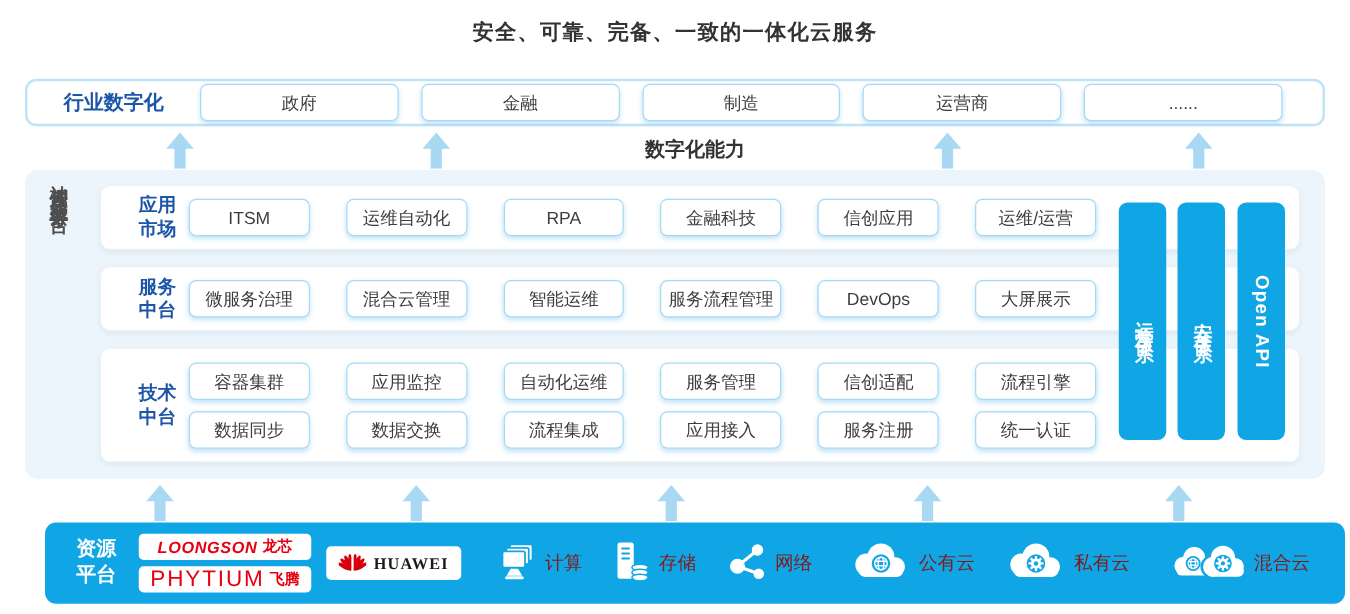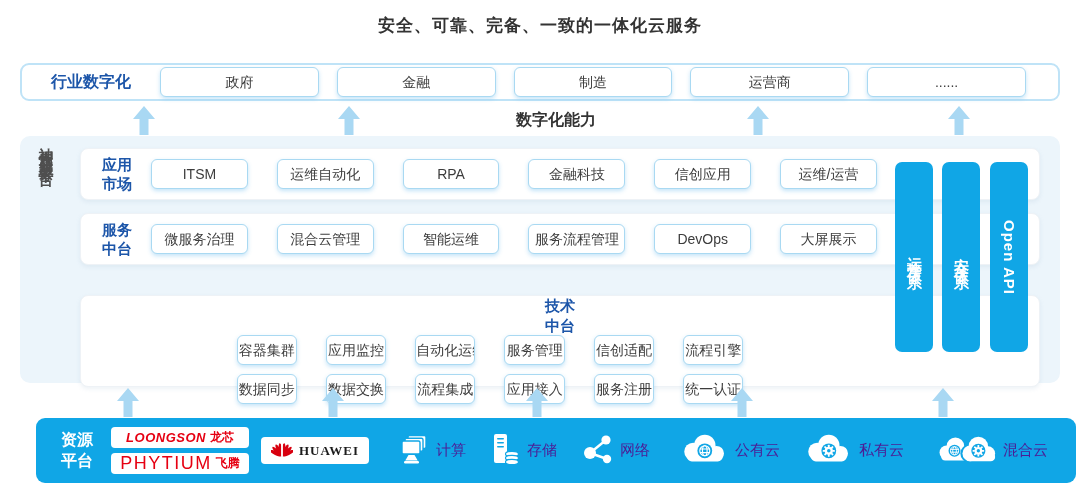--- a/index.html
+++ b/index.html
@@ -31,24 +31,24 @@
 
   
   .main{position:absolute;left:20px;top:136px;width:1040px;height:247px;
         background:#ecf5fb;border-radius:10px;}
   .platform-name{position:absolute;left:16px;top:0;height:100%;display:flex;align-items:center;
                  writing-mode:vertical-lr;text-orientation:upright;
                  font-size:15px;font-weight:bold;color:#4f4f4f;letter-spacing:3px;}
   .prow{position:absolute;left:60px;width:960px;background:#fff;border-radius:8px;
         border:1px solid #eef2f6;box-shadow:0 2px 4px rgba(140,175,200,.16);
         display:flex;align-items:center;box-sizing:border-box;padding:0 12px;}
-  .prow-a{top:12px;height:52px;} .prow-b{top:77px;height:52px;} .prow-c{top:159px;height:92px;flex-direction:column;}
+  .prow-a{top:12px;height:52px;} .prow-b{top:77px;height:52px;} .prow-c{top:142px;height:92px;}
   .prow-label{width:48px;text-align:center;font-size:15px;font-weight:bold;color:#1d56a9;
               line-height:1.3;flex:none;}
-  .prow-label span{display:block;}
+  .prow-label span{display:block;text-align:right;}
   .prow-items{flex:1;display:flex;gap:29px;margin:0 150px 0 10px;border-radius:15px;}
   .prow-items-col{flex:1;display:flex;flex-direction:column;gap:9px;margin:0 150px 0 10px;}
   .prow-items-col .prow-items{flex:none;margin:0;}
 
   
   .pillar{position:absolute;top:26px;height:190px;width:38px;background:#10a6e6;border-radius:7px;
           display:flex;align-items:center;justify-content:center;color:#fff;font-weight:bold;font-size:15px;}
   .pillar-1{left:875px;} .pillar-2{left:922px;} .pillar-3{left:970px;}
   .v-cjk{writing-mode:vertical-rl;text-orientation:upright;letter-spacing:6px;}
   .v-lat{writing-mode:vertical-rl;letter-spacing:1px;font-size:15px;}
@@ -61,21 +61,21 @@
   .res-label span{display:block;}
   .vendors{margin-left:18px;display:flex;flex-direction:column;gap:5px;flex:none;}
   .vendor{width:138px;height:21px;background:#fff;border-radius:4px;
           display:flex;align-items:center;justify-content:center;gap:4px;}
   .loongson-latin{font-style:italic;font-weight:bold;font-size:13px;color:#e60012;letter-spacing:.5px;}
   .phytium-latin{font-weight:normal;font-size:18px;color:#e60012;letter-spacing:1.5px;}
   .vendor-cjk{font-size:12px;color:#e60012;font-weight:bold;}
   .huawei{margin-left:12px;width:108px;height:27px;background:#fff;border-radius:4px;
           display:flex;align-items:center;justify-content:center;gap:6px;flex:none;}
   .huawei-text{font-size:13px;font-weight:bold;color:#1c1c1c;letter-spacing:1px;font-family:Liberation Serif, serif;}
-  .res-item{display:flex;align-items:center;gap:7px;color:#4c1d95;font-size:15px;white-space:nowrap;}
+  .res-item{display:flex;align-items:center;gap:7px;color:#7f1d1d;font-size:15px;white-space:nowrap;}
   .ri-compute{margin-left:30px;} .ri-storage{margin-left:24px;} .ri-network{margin-left:24px;}
   .ri-public{margin-left:28px;} .ri-private{margin-left:22px;} .ri-hybrid{margin-left:32px;}
 </style>
 </head>
 <body>
 
 <div class="canvas">
 
   <div class="title">安全、可靠、完备、一致的一体化云服务</div>
 

